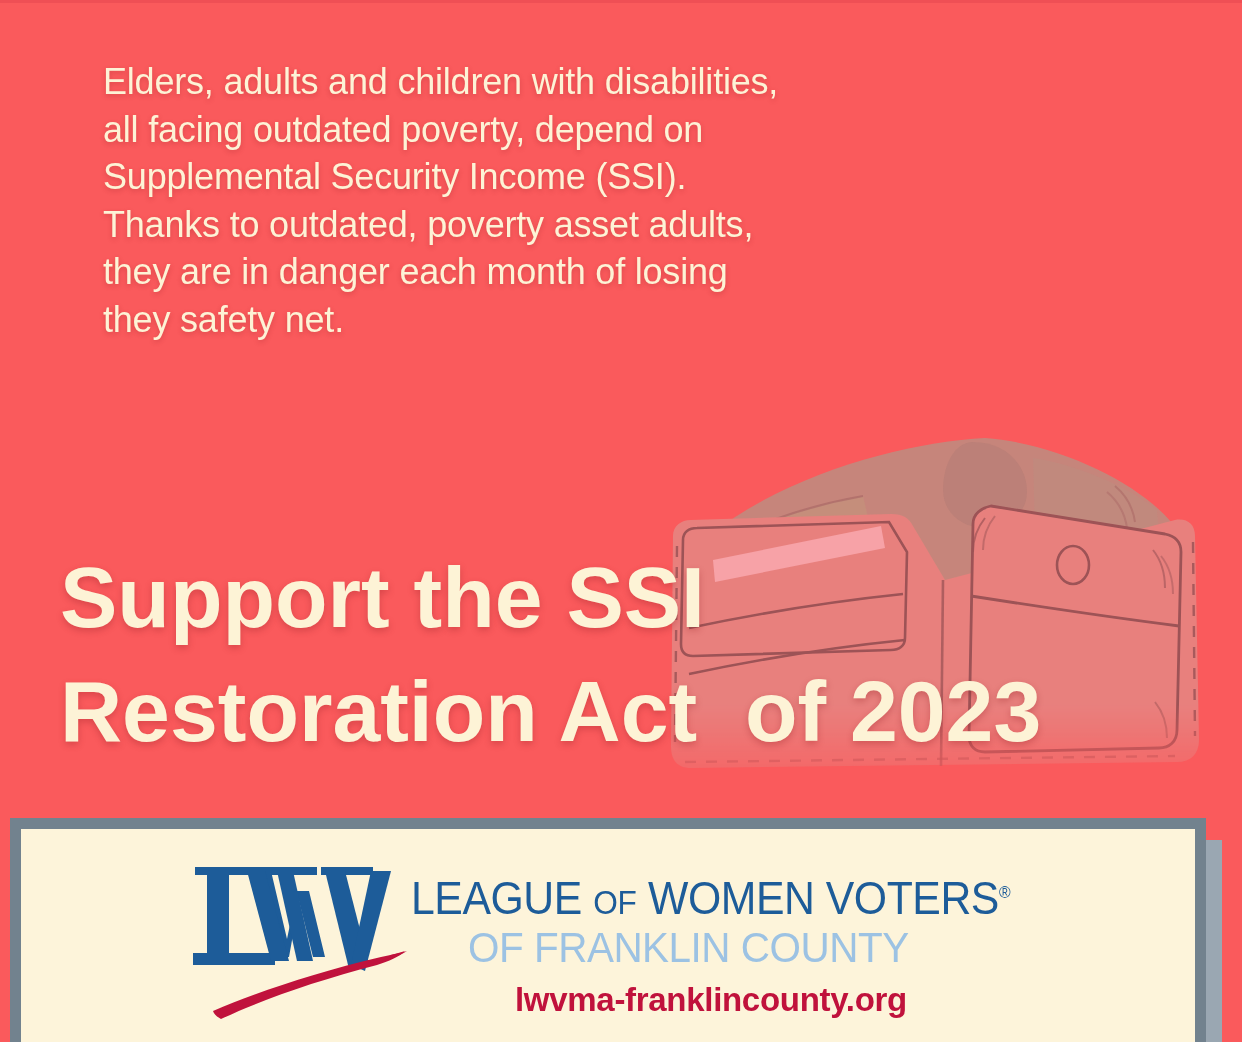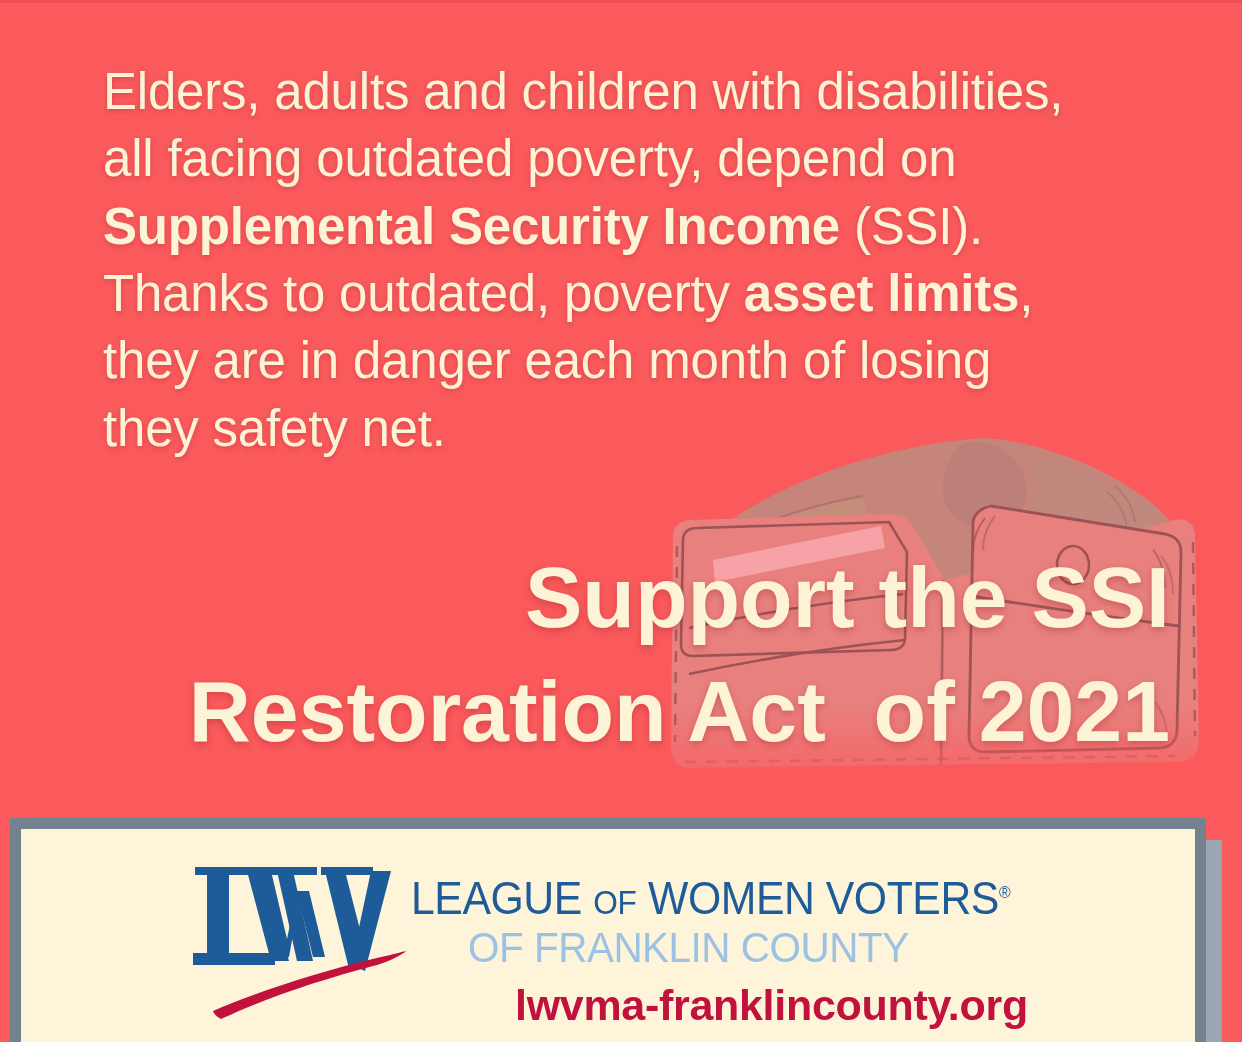--- a/index.html
+++ b/index.html
@@ -49,41 +49,41 @@
   }
   .wallet-art svg { display: block; width: 100%; height: 100%; }
 
   
   .body-copy {
     position: absolute;
     left: 103px;
     top: 58px;
     width: 1090px;
     color: #fdf3d6;
-    font-size: 51px;
+    font-size: 36px;
     line-height: 1.32;
     letter-spacing: -0.2px;
     font-weight: 400;
     text-shadow: 0 2px 5px rgba(150,30,35,0.30);
   }
   .body-copy b {
-    font-weight: 700;
+    font-weight: 400;
   }
 
   
   .headline {
     position: absolute;
     left: 60px;
     top: 540px;
     width: 1110px;
     color: #fdf3d6;
     font-size: 86px;
     font-weight: 700;
     line-height: 1.33;
-    text-align: right;
+    text-align: left;
     letter-spacing: 0px;
     text-shadow: 0 3px 7px rgba(150,30,35,0.33);
   }
   .headline .hl-1 { display: block; }
   .headline .hl-2 { display: block; white-space: pre; }
 
   
   .footer-shadow {
     position: absolute;
     left: 30px;
@@ -154,21 +154,21 @@
     letter-spacing: -0.5px;
     white-space: nowrap;
     transform: scaleX(0.94);
     transform-origin: left center;
   }
 
   .org-url {
     position: absolute;
     left: 330px;
     top: 130px;
-    font-size: 43px;
+    font-size: 33px;
     font-weight: 700;
     color: #c0123c;
     letter-spacing: -0.3px;
     white-space: nowrap;
     text-align: right;
   }
 </style>
 </head>
 <body>
 
@@ -243,28 +243,28 @@
           <path d="M 538,112 L 540,306" fill="none" stroke="#9a5356" stroke-width="2.4" stroke-dasharray="11 10" opacity="0.85"></path>
           <path d="M 30,332 L 520,326" fill="none" stroke="#9a5356" stroke-width="2.4" stroke-dasharray="11 10" opacity="0.55"></path>
         </g>
       </svg>
     </div>
 
     <div class="body-copy">
       <span>Elders, adults and children with disabilities,</span><br>
       <span>all facing outdated poverty, depend on</span><br>
       <b>Supplemental Security Income</b><span> (SSI).</span><br>
-      <span>Thanks to outdated, poverty </span><b>asset limits</b><span>,</span><br>
+      <span>Thanks to outdated, poverty </span><b>asset adults</b><span>,</span><br>
       <span>they are in danger each month of losing</span><br>
       <span>they safety net.</span>
     </div>
 
     <div class="headline">
       <span class="hl-1">Support the SSI</span>
-      <span class="hl-2">Restoration Act  of 2021</span>
+      <span class="hl-2">Restoration Act  of 2023</span>
     </div>
 
   </div>
 
   <div class="footer-shadow"></div>
   <div class="footer-panel"></div>
 
   <div class="logo-block">
 
     <div class="lwv-mark">

